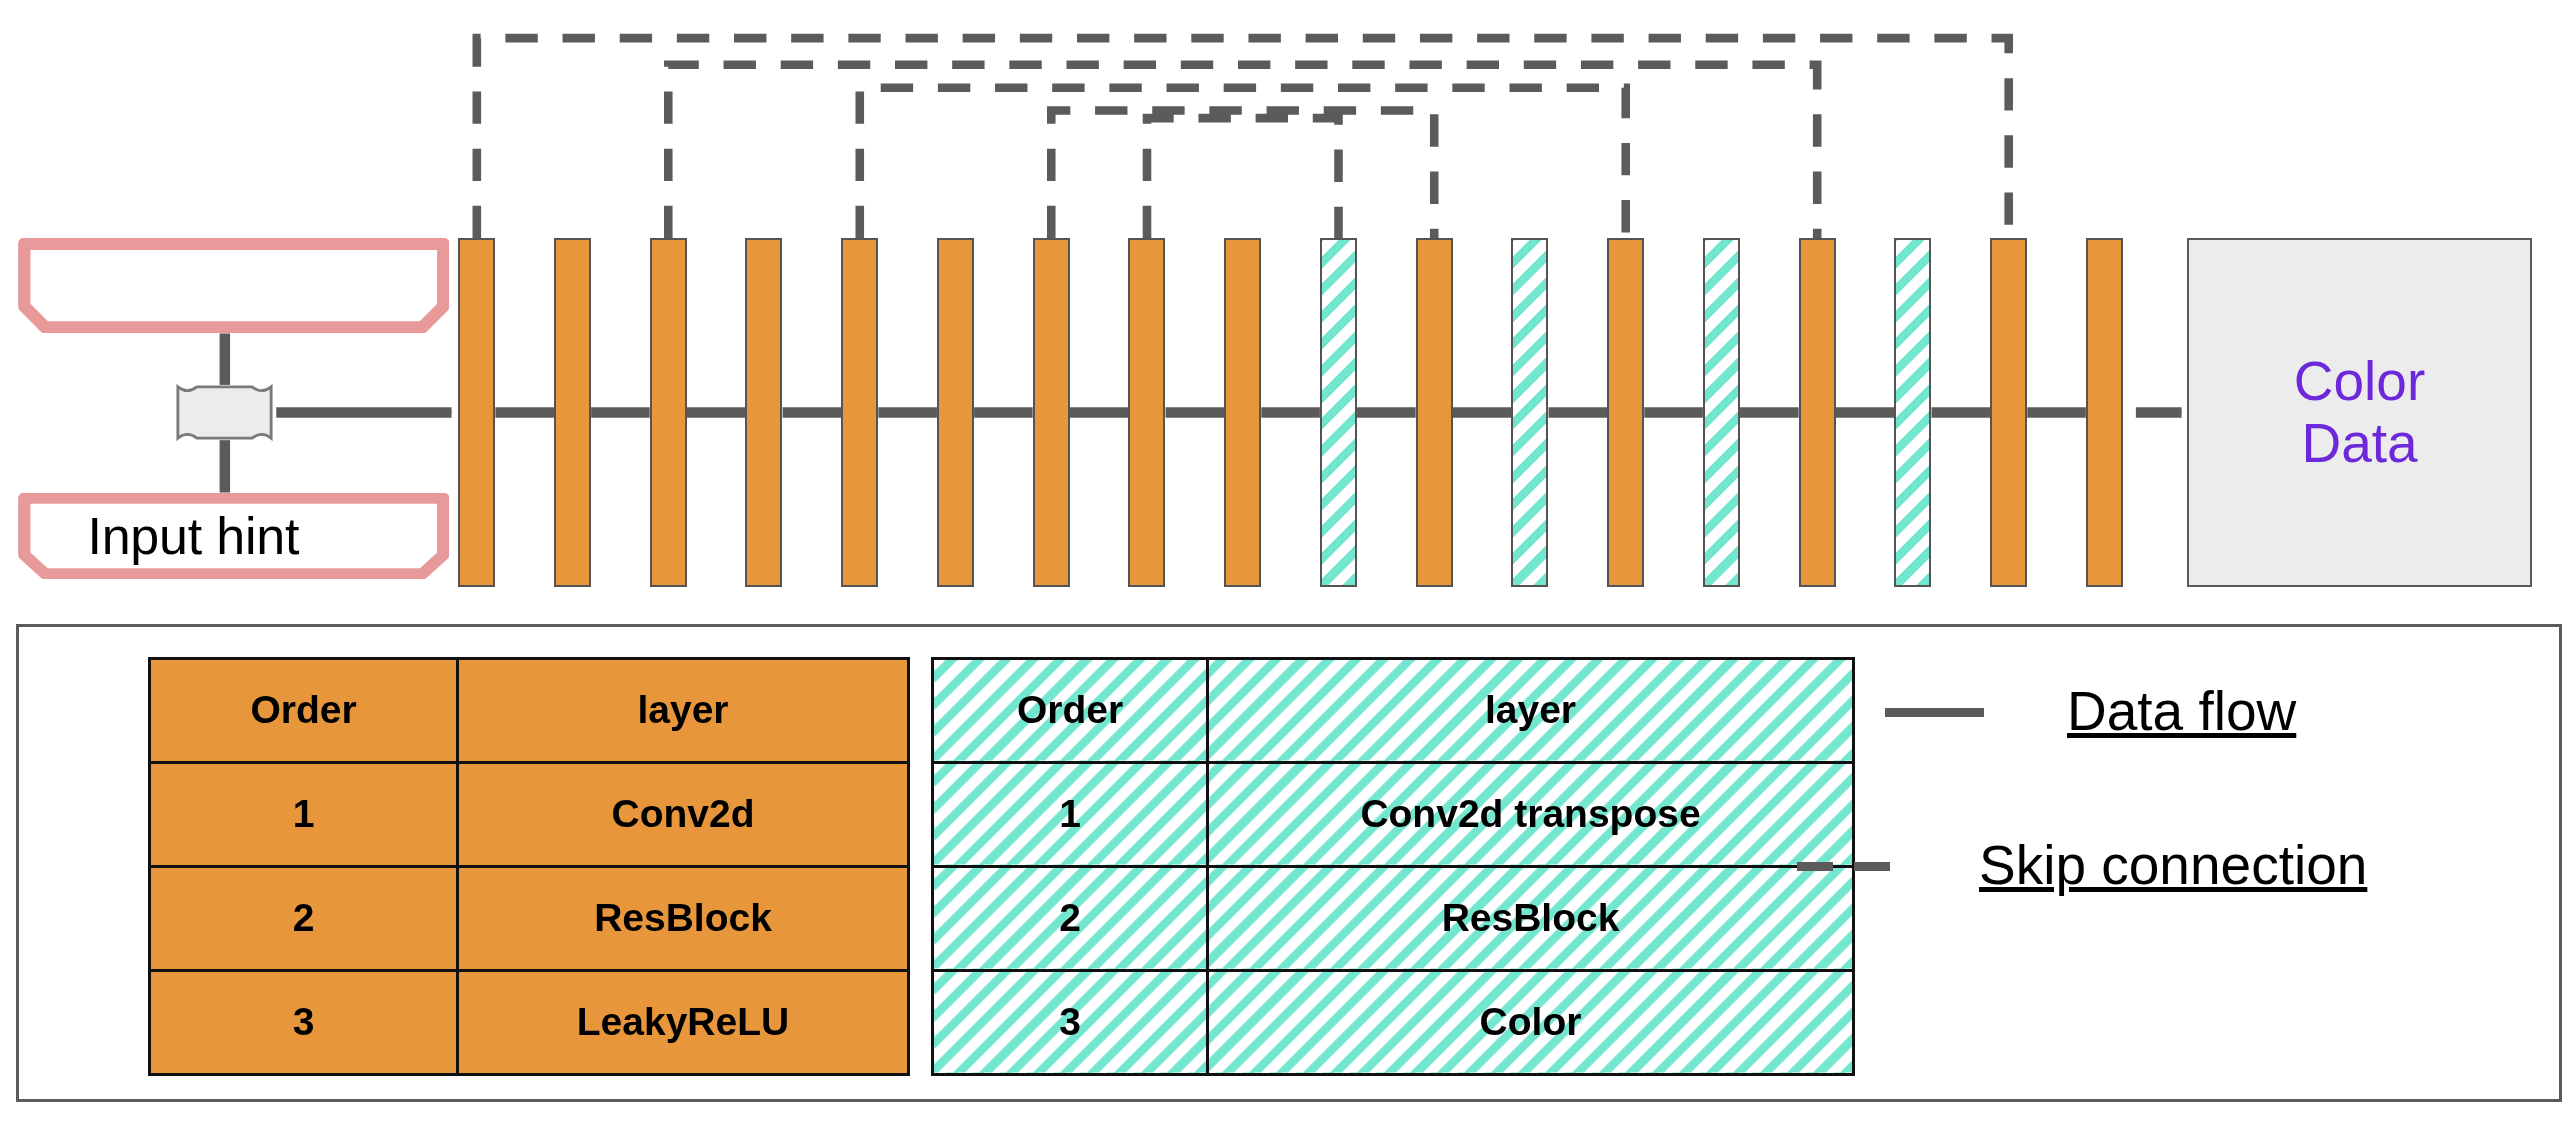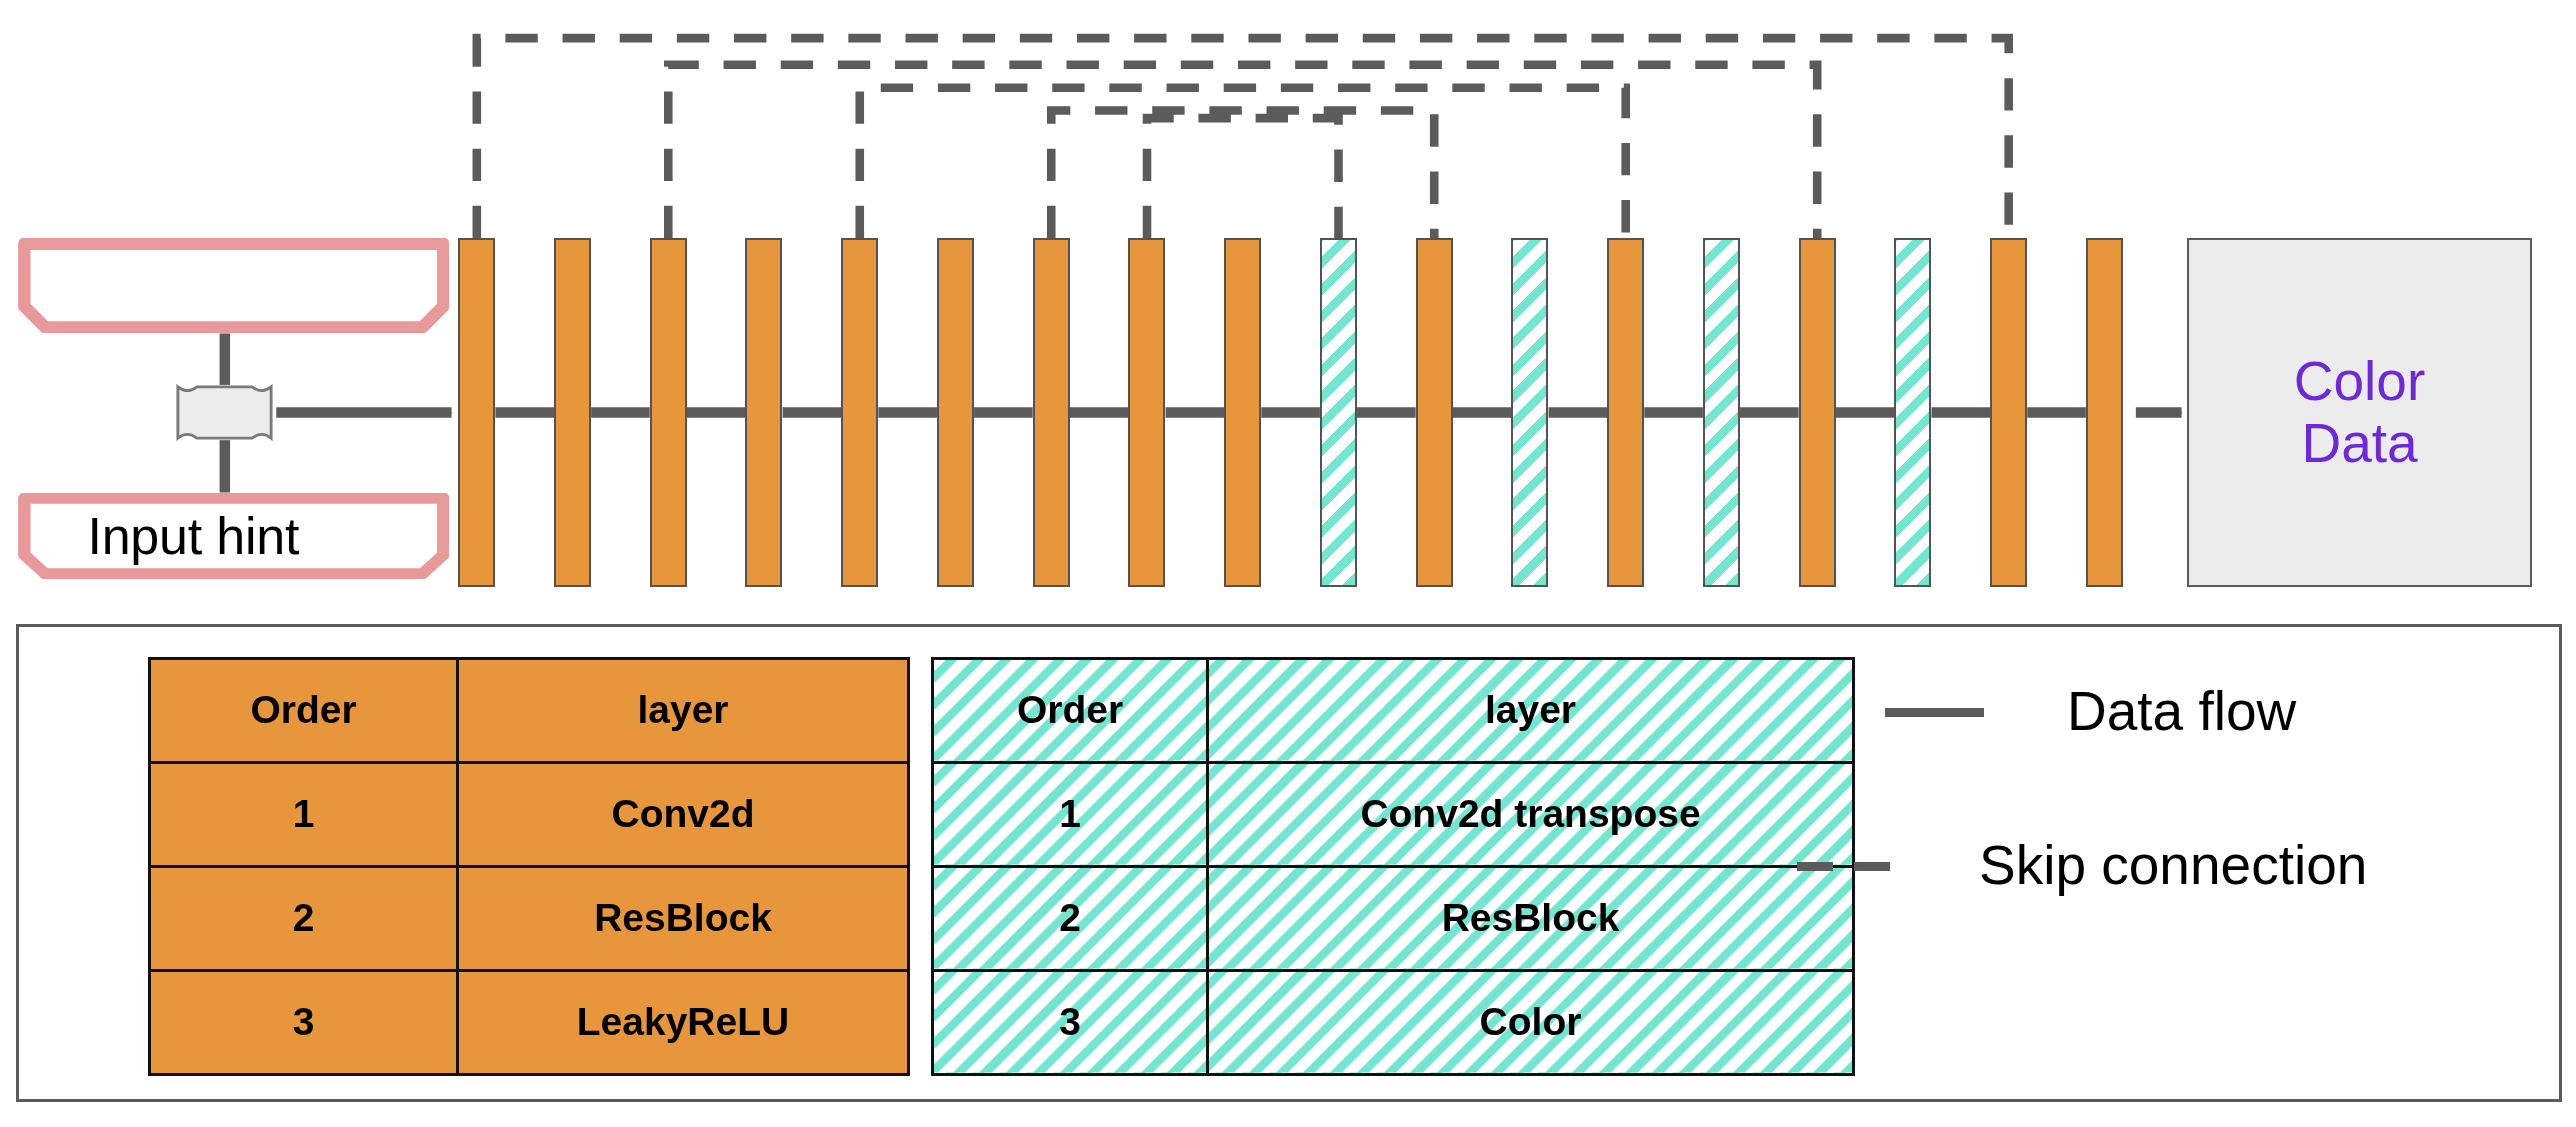--- a/index.html
+++ b/index.html
@@ -94,21 +94,21 @@
         -45deg,
         #72E6CF 0px,
         #72E6CF 8.6px,
         #ffffff 8.6px,
         #ffffff 19px
       );
   }
 
   .lg-key{
     position:absolute;
-    display:flex;align-items:center;
+    display:flex;align-items:center;text-decoration:underline;
   }
   .lg-key .swatch{
     width:116px;height:59px;position:relative;flex:0 0 auto;
   }
   .lg-key .ktext{
     font-size:55px;color:#000;white-space:nowrap;
     margin-left:74px;line-height:1;
   }
   .solid-line{
     position:absolute;left:7.6px;top:26px;width:99px;height:8.6px;background:#5B5B5B;

